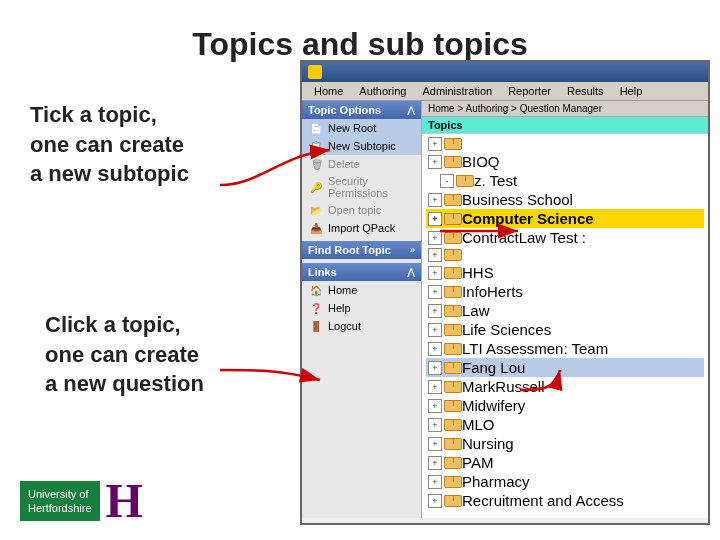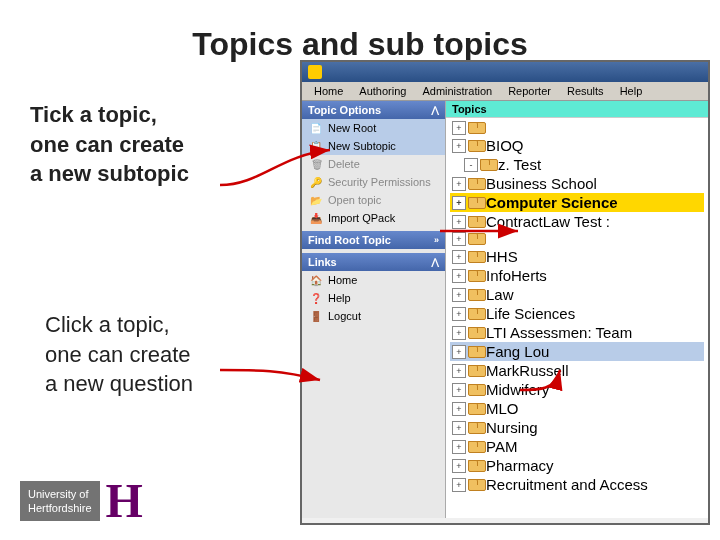--- a/index.html
+++ b/index.html
@@ -31,38 +31,38 @@
       font-weight: bold;
       color: #222;
       line-height: 1.35;
     }
 
     .left-text2 {
       position: absolute;
       left: 45px;
       top: 310px;
       font-size: 22px;
-      font-weight: normal;
+      font-weight: bold;
       color: #222;
       line-height: 1.35;
     }
 
     
     .univ-logo {
       position: absolute;
       bottom: 15px;
       left: 20px;
       display: flex;
       align-items: center;
       gap: 6px;
     }
     .univ-text {
       font-size: 11px;
       color: #fff;
-      background: #737373;
+      background: #15803d;
       padding: 6px 8px;
       line-height: 1.3;
     }
     .univ-h {
       font-size: 48px;
       font-weight: bold;
       color: #660066;
       line-height: 1;
       font-family: Georgia, serif;
     }
@@ -121,21 +121,21 @@
     }
 
     
     .content-area {
       display: flex;
       height: calc(100% - 44px);
     }
 
     
     .left-panel {
-      width: 144px;
+      width: 120px;
       background: #e8e8e8;
       border-right: 1px solid #aaa;
       overflow-y: auto;
       flex-shrink: 0;
     }
 
     .panel-section {
       margin-bottom: 4px;
     }
     .panel-header {
@@ -369,20 +369,23 @@
           <span>Help</span>
         </div>
         <div class="panel-item">
           <span class="item-icon">🚪</span>
           <span>Logcut</span>
         </div>
       </div>
     </div>
 
     <div class="right-panel">
+      <div class="breadcrumb-bar">
+        <span>Home &gt; Authoring &gt; Question Manager</span>
+      </div>
       <div class="right-title">Topics</div>
       <div class="tree-container">
 
         <div class="tree-item">
           <span class="tree-expand has-children">+</span>
           <span class="folder-icon"></span>
           <span class="tree-label"></span>
         </div>
 
         <div class="tree-item">

